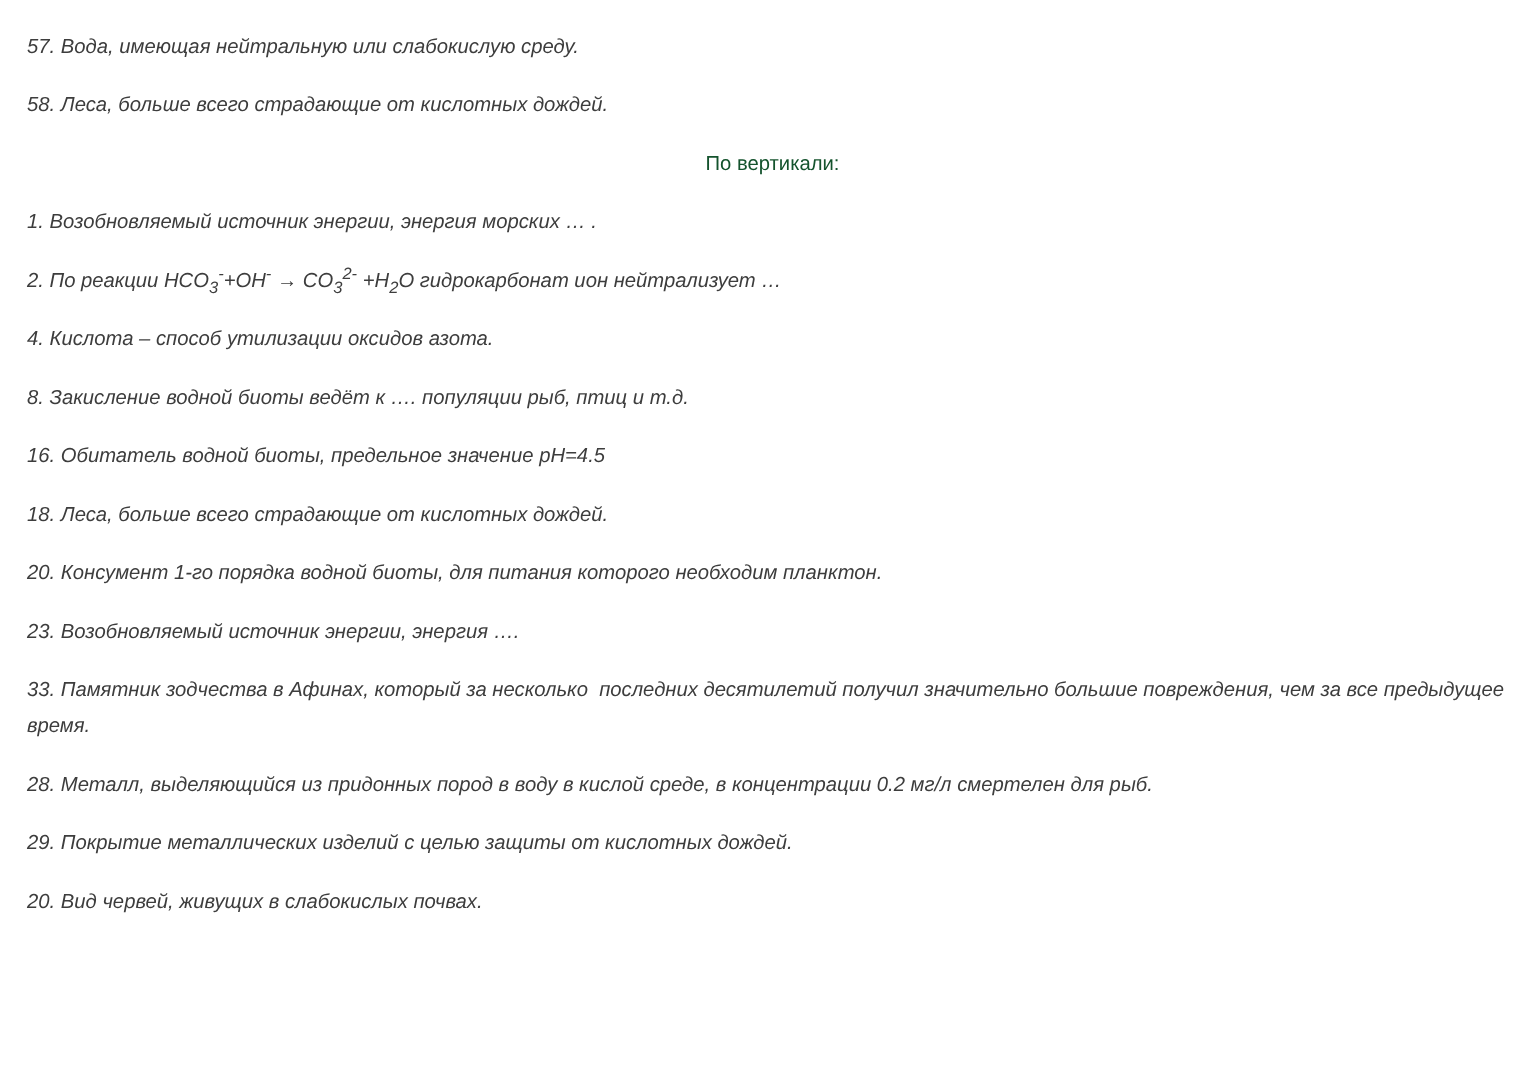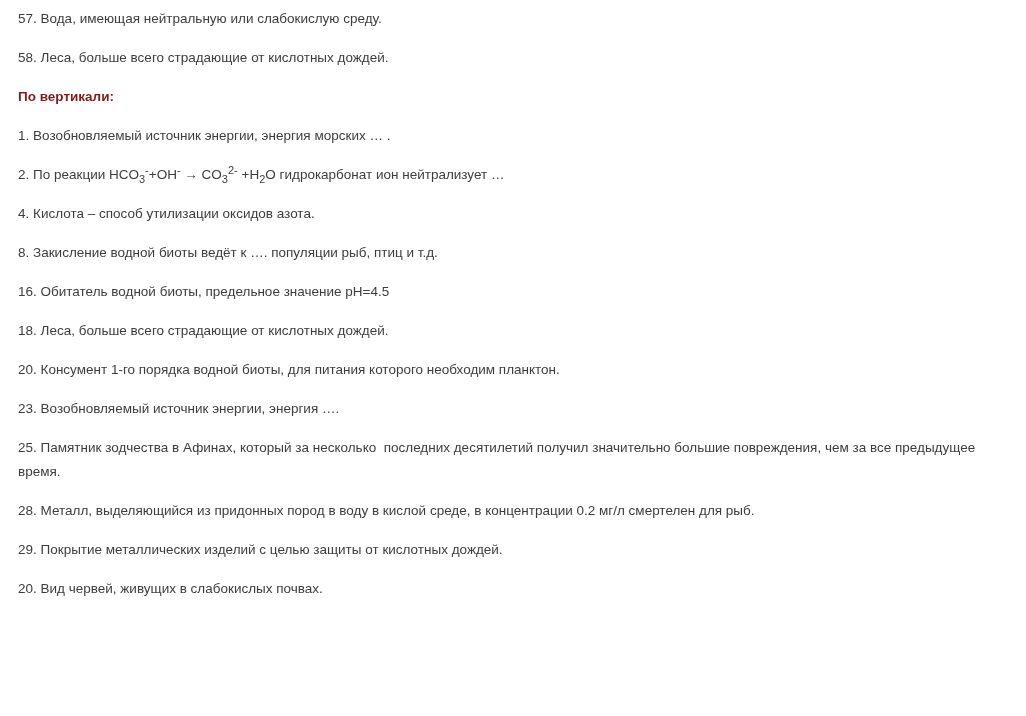--- a/index.html
+++ b/index.html
@@ -16,30 +16,32 @@
     box-sizing: border-box;
     width: 1026px;
     min-height: 716px;
     padding: 7px 14px 0 18px;
     font-family: "Liberation Sans", "DejaVu Sans", sans-serif;
     font-size: 13.5px;
     color: #3d3d3d;
     background: #ffffff;
   }
   .clue {
-    margin: 0 0 15px 0;
+    margin: 12px 0 15px 0;
     line-height: 24px;
     white-space: pre-wrap;
+    font-style: italic;
   }
   .section-heading {
     margin: 0 0 15px 0;
     line-height: 24px;
     font-size: 13.5px;
-    font-weight: 700;
-    color: #7f1d1d;
+    font-weight: 400;
+    color: #14532d;
+    text-align: center;
   }
   .clue sub {
     font-size: 11px;
     line-height: 0;
     vertical-align: -4px;
   }
   .clue sup {
     font-size: 11px;
     line-height: 0;
     vertical-align: 5px;
@@ -58,18 +60,18 @@
 
   <div>
       <p class="clue"><span>1. </span><span>Возобновляемый источник энергии, энергия морских … .</span></p>
       <p class="clue"><span>2. </span><span><span>По реакции HCO</span><sub>3</sub><sup>-</sup><span>+OH</span><sup>-</sup><span> → CO</span><sub>3</sub><sup>2-</sup><span> +H</span><sub>2</sub><span>O гидрокарбонат ион нейтрализует …</span></span></p>
       <p class="clue"><span>4. </span><span>Кислота – способ утилизации оксидов азота.</span></p>
       <p class="clue"><span>8. </span><span>Закисление водной биоты ведёт к …. популяции рыб, птиц и т.д.</span></p>
       <p class="clue"><span>16. </span><span>Обитатель водной биоты, предельное значение pH=4.5</span></p>
       <p class="clue"><span>18. </span><span>Леса, больше всего страдающие от кислотных дождей.</span></p>
       <p class="clue"><span>20. </span><span>Консумент 1-го порядка водной биоты, для питания которого необходим планктон.</span></p>
       <p class="clue"><span>23. </span><span>Возобновляемый источник энергии, энергия ….</span></p>
-      <p class="clue"><span>25. </span><span>Памятник зодчества в Афинах, который за несколько  последних десятилетий получил значительно большие повреждения, чем за все предыдущее время.</span></p>
+      <p class="clue"><span>33. </span><span>Памятник зодчества в Афинах, который за несколько  последних десятилетий получил значительно большие повреждения, чем за все предыдущее время.</span></p>
       <p class="clue"><span>28. </span><span>Металл, выделяющийся из придонных пород в воду в кислой среде, в концентрации 0.2 мг/л смертелен для рыб.</span></p>
       <p class="clue"><span>29. </span><span>Покрытие металлических изделий с целью защиты от кислотных дождей.</span></p>
       <p class="clue"><span>20. </span><span>Вид червей, живущих в слабокислых почвах.</span></p>
     </div>
 </div>
 
 </body></html>

